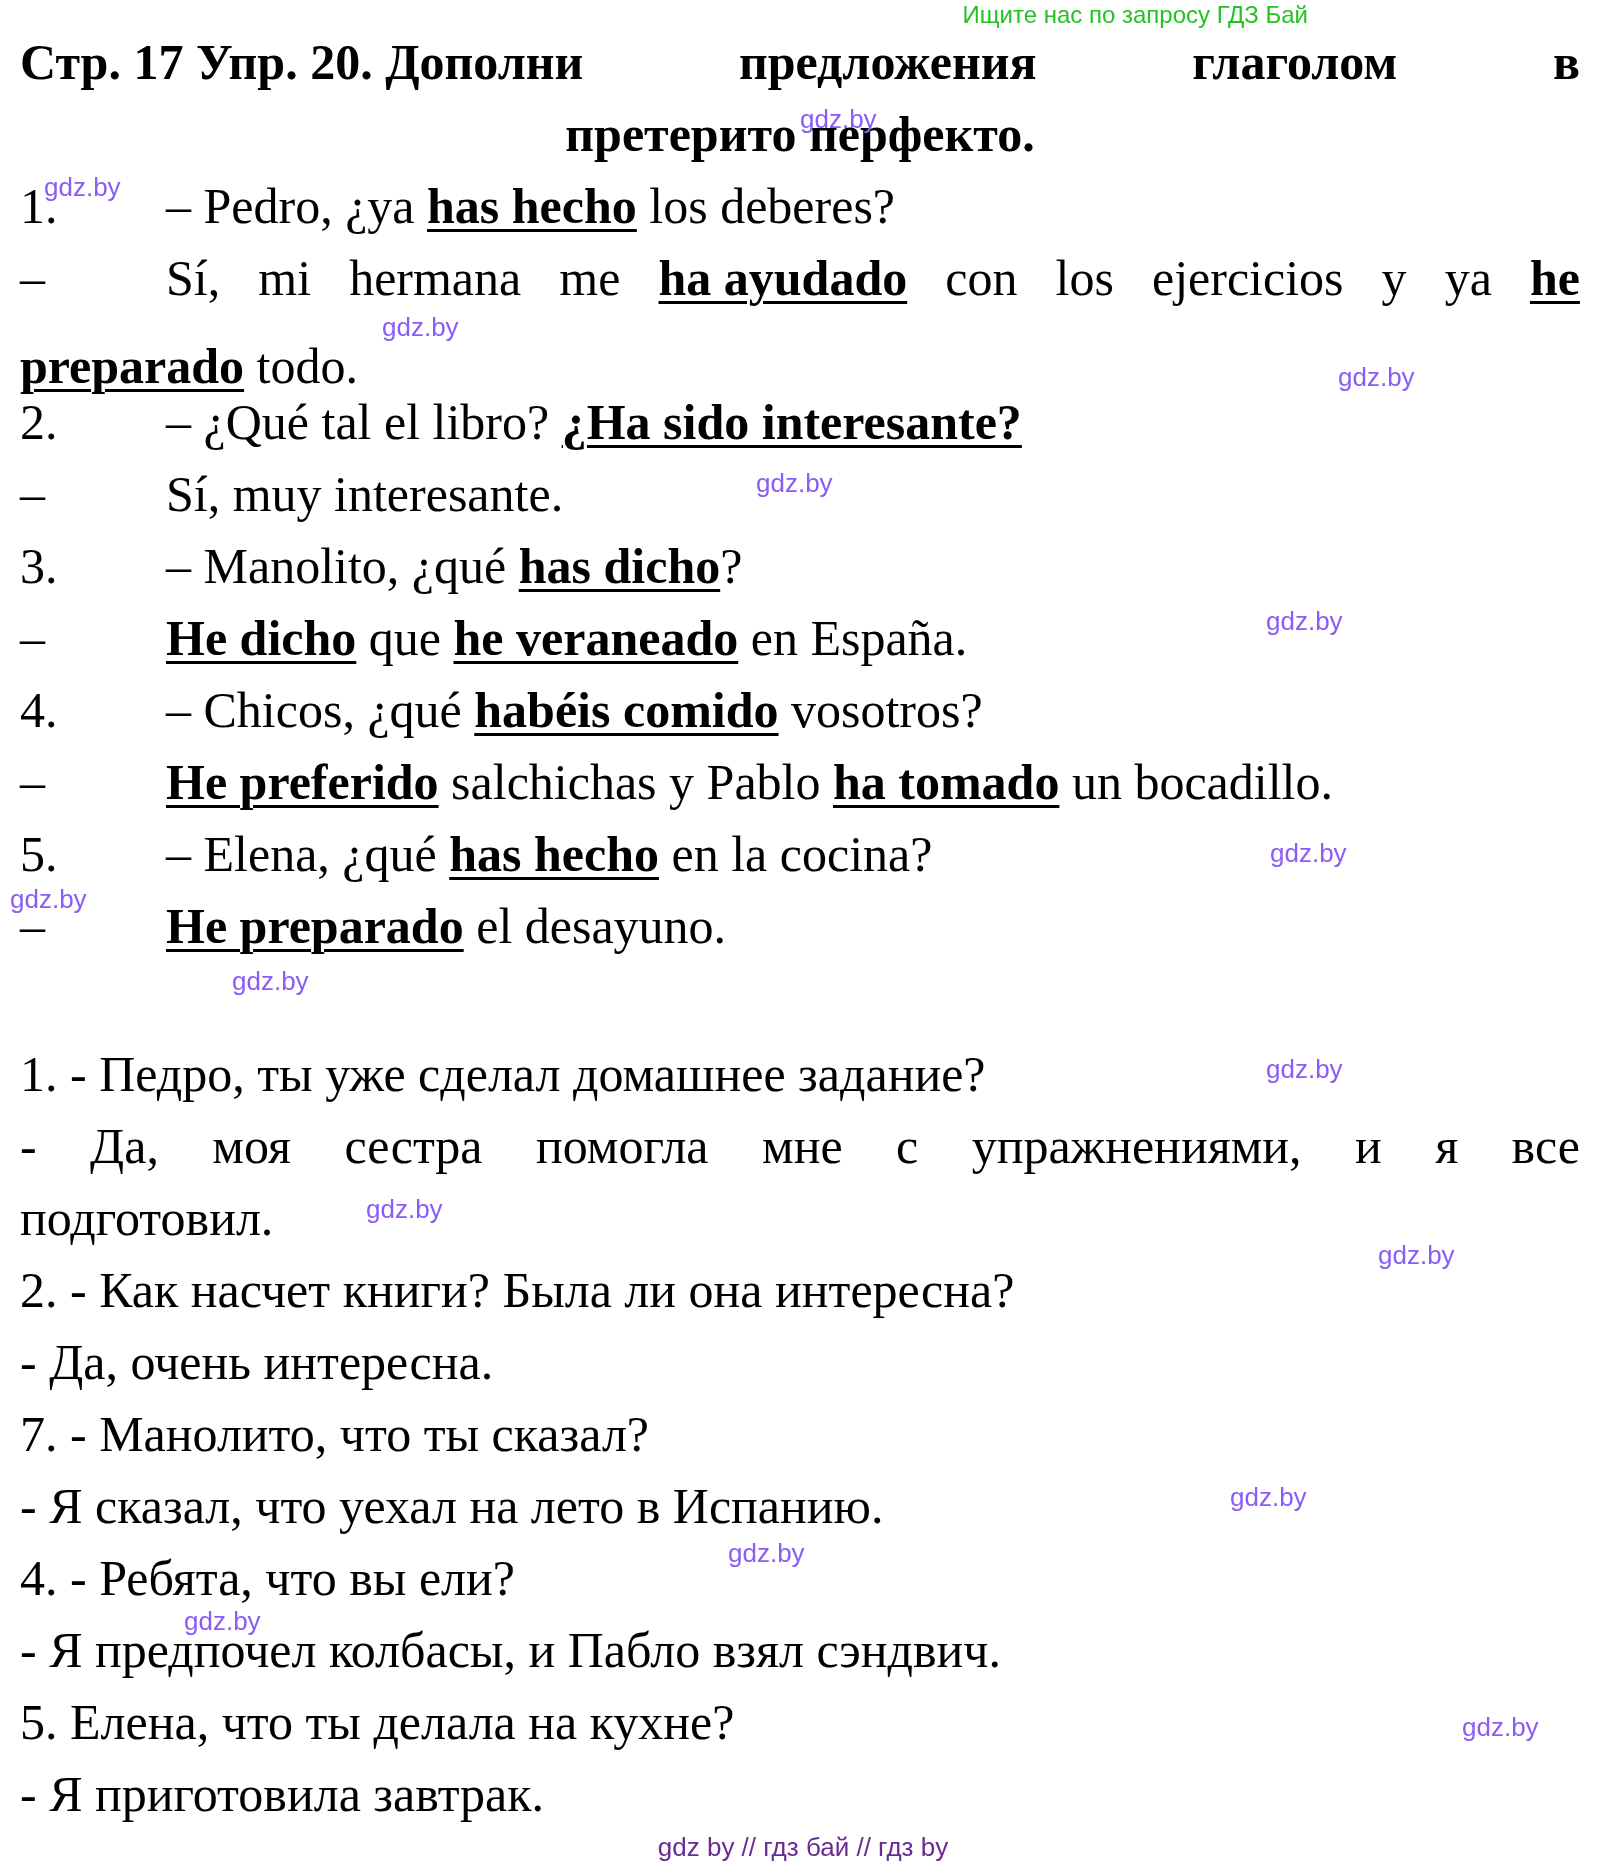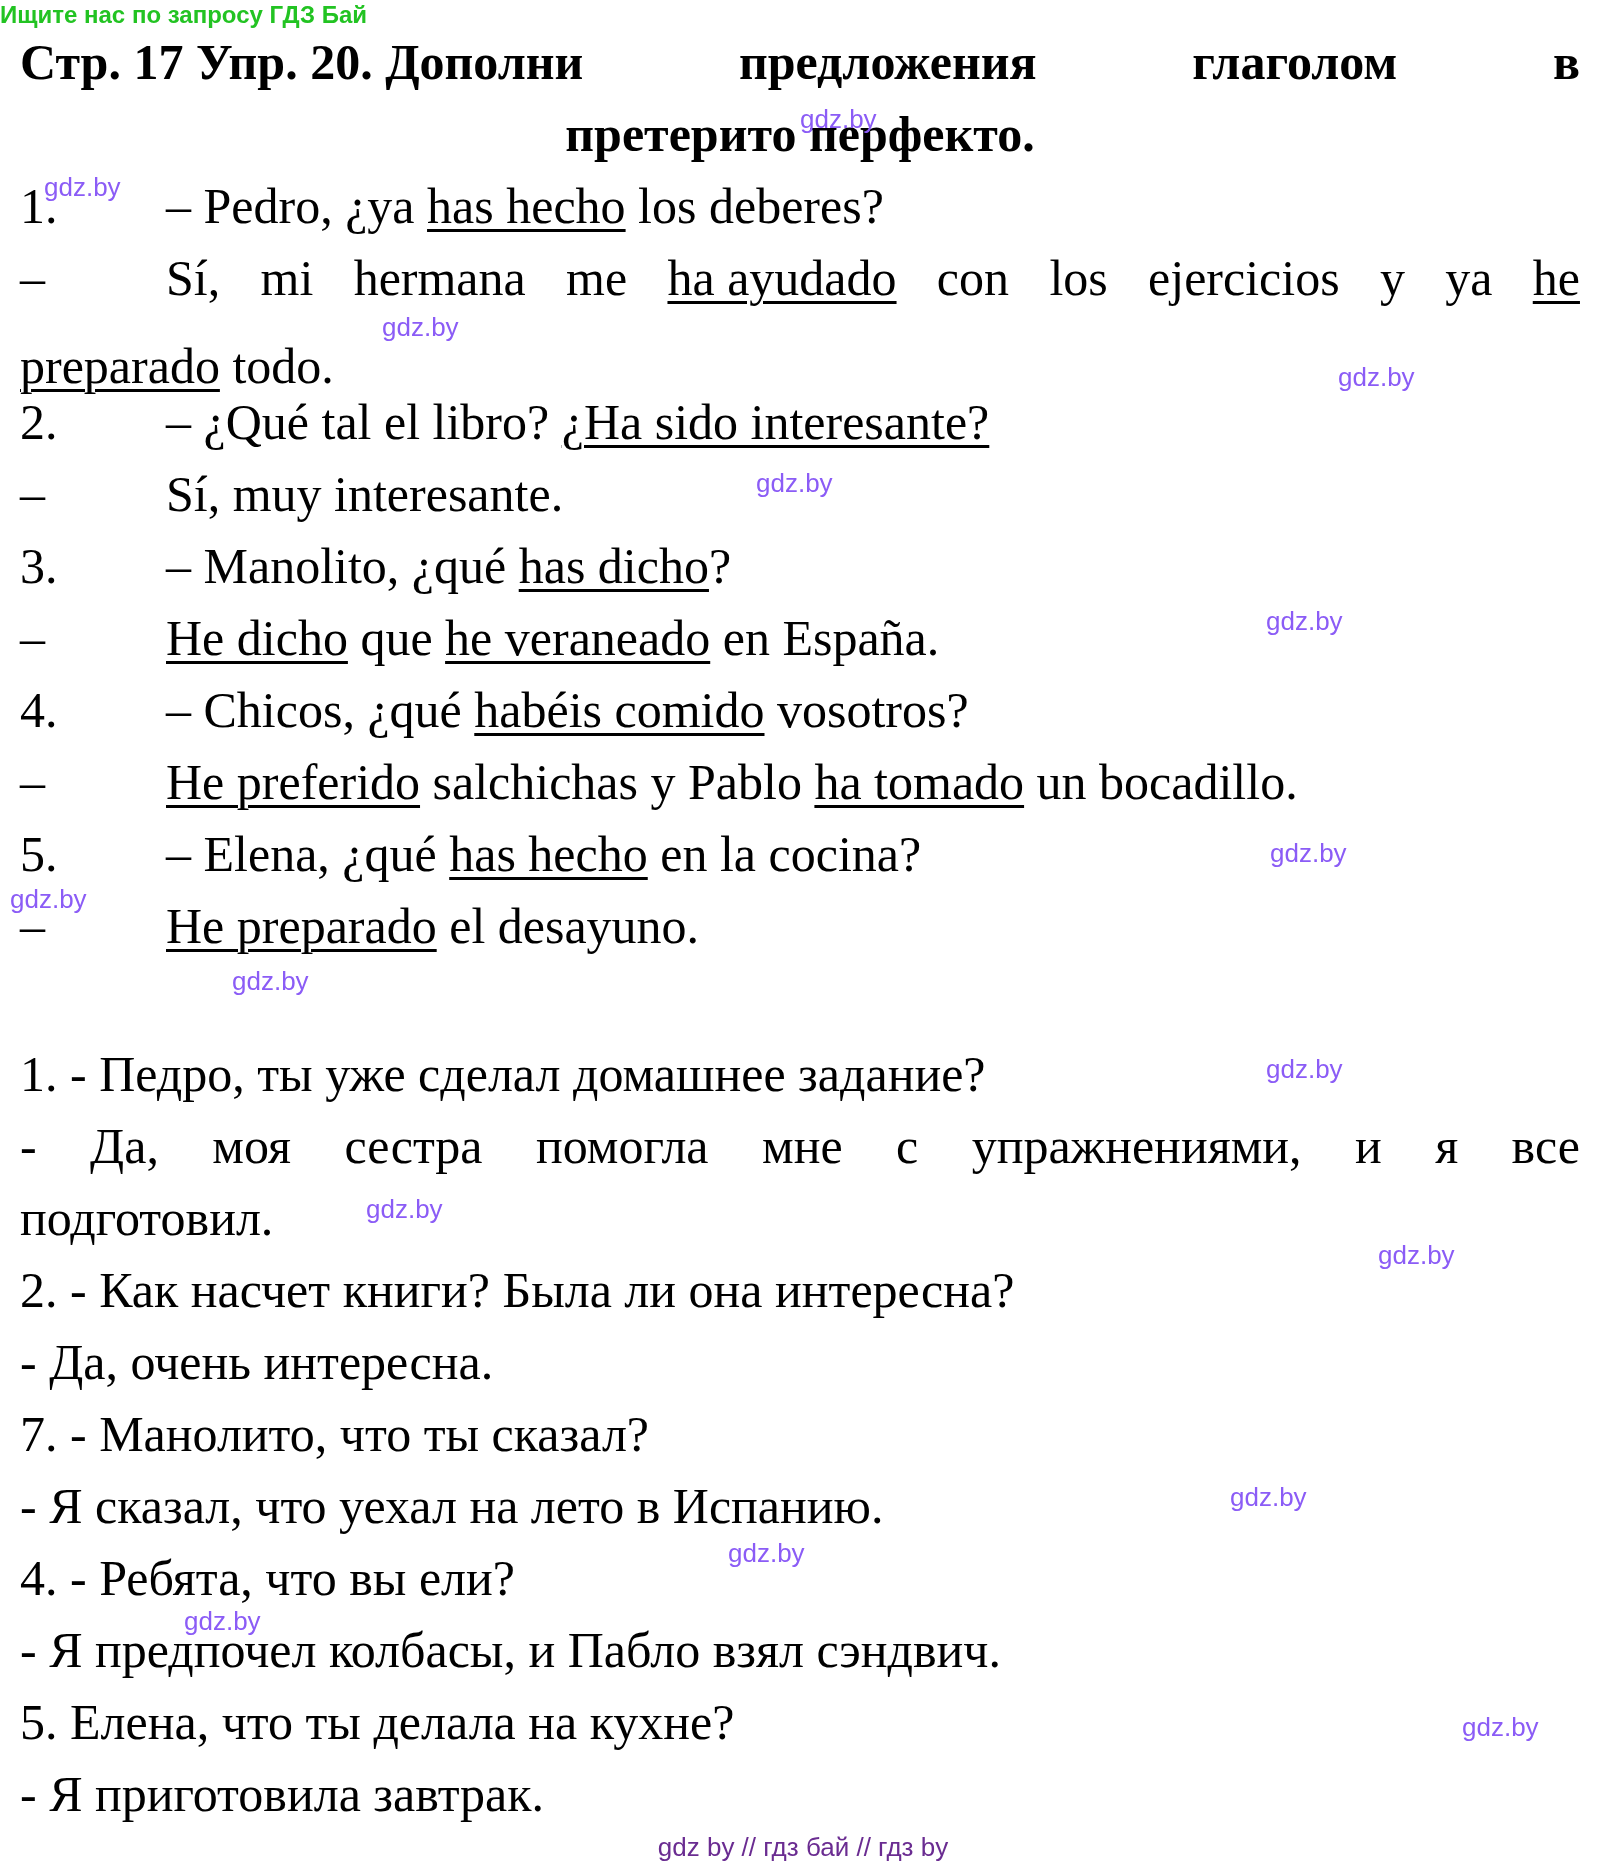--- a/index.html
+++ b/index.html
@@ -1,27 +1,27 @@
 <!DOCTYPE html>
 <html><head>
 <meta charset="utf-8">
 <style>
   html, body { margin: 0; padding: 0; background: #ffffff; }
   body { width: 1606px; height: 1872px; position: relative; overflow: hidden;
          font-family: "Liberation Serif", "DejaVu Serif", serif; color: #000; }
   .abs { position: absolute; white-space: nowrap; }
-  .top-banner { left: 0; width: 1308px; top: 0; text-align: left;
-                font-family: "Liberation Sans", sans-serif; font-size: 24px; color: #22c322; line-height: 30px; font-weight: bold; }
+  .top-banner { left: 0; width: 1308px; top: 0; text-align: right;
+                font-family: "Liberation Sans", sans-serif; font-size: 24px; color: #22c322; line-height: 30px; }
   .title { left: 20px; width: 1560px; font-weight: bold; font-size: 50px; line-height: 60px; }
   .title-line1 { top: 32px; display: flex; justify-content: space-between; }
   .title-line2 { top: 104px; text-align: center; }
   .row { font-size: 50px; line-height: 60px; }
   .num { position: absolute; left: 20px; }
   .txt { position: absolute; left: 166px; }
-  .u { text-decoration: underline; text-decoration-thickness: 3px; text-underline-offset: 6px; }
+  .u { text-decoration: underline; text-decoration-thickness: 3px; text-underline-offset: 6px; font-weight: bold; }
   .wm { font-family: "Liberation Sans", sans-serif; font-size: 26px; color: #8b5cf6; }
   .ru { left: 20px; font-size: 50px; line-height: 60px; }
   .justify-line { left: 20px; width: 1560px; display: flex; justify-content: space-between; font-size: 50px; line-height: 60px; }
   .footer { left: 0; width: 1606px; top: 1832px; text-align: center;
             font-family: "Liberation Sans", sans-serif; font-size: 26px; color: #6a2c91; }
 </style>
 </head>
 <body>
 
 <div class="abs top-banner">Ищите нас по запросу ГДЗ Бай</div>

